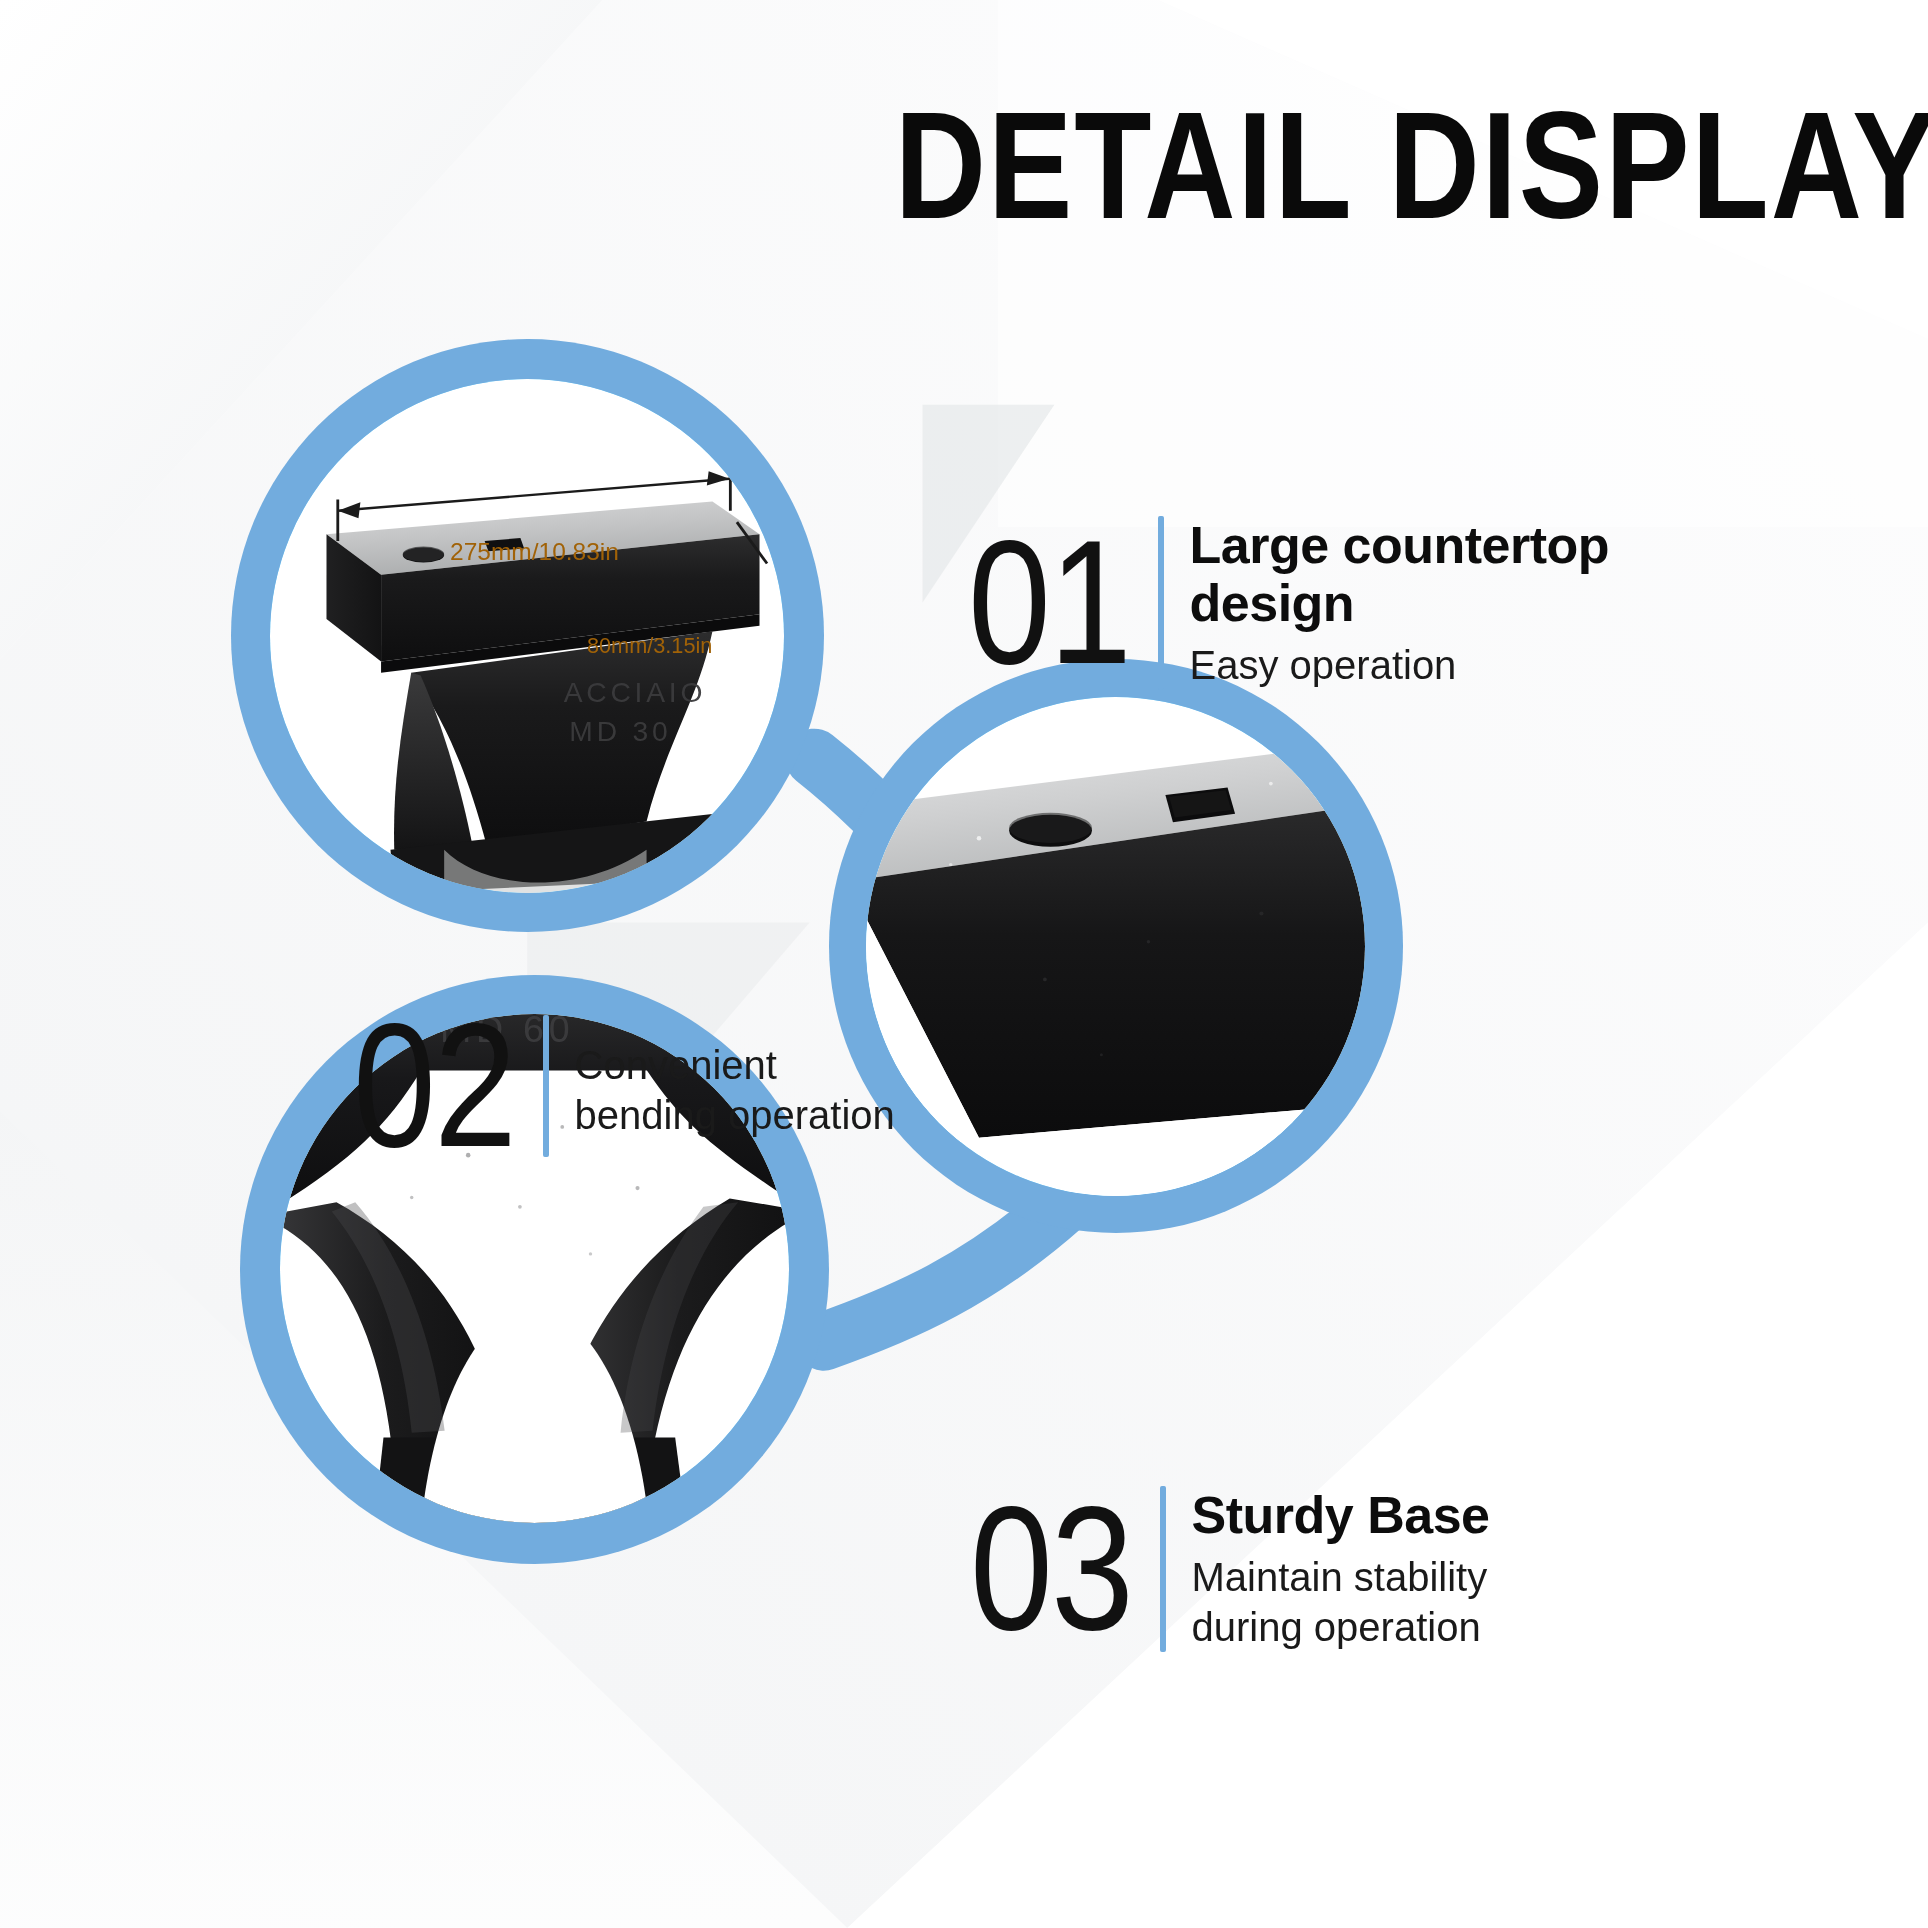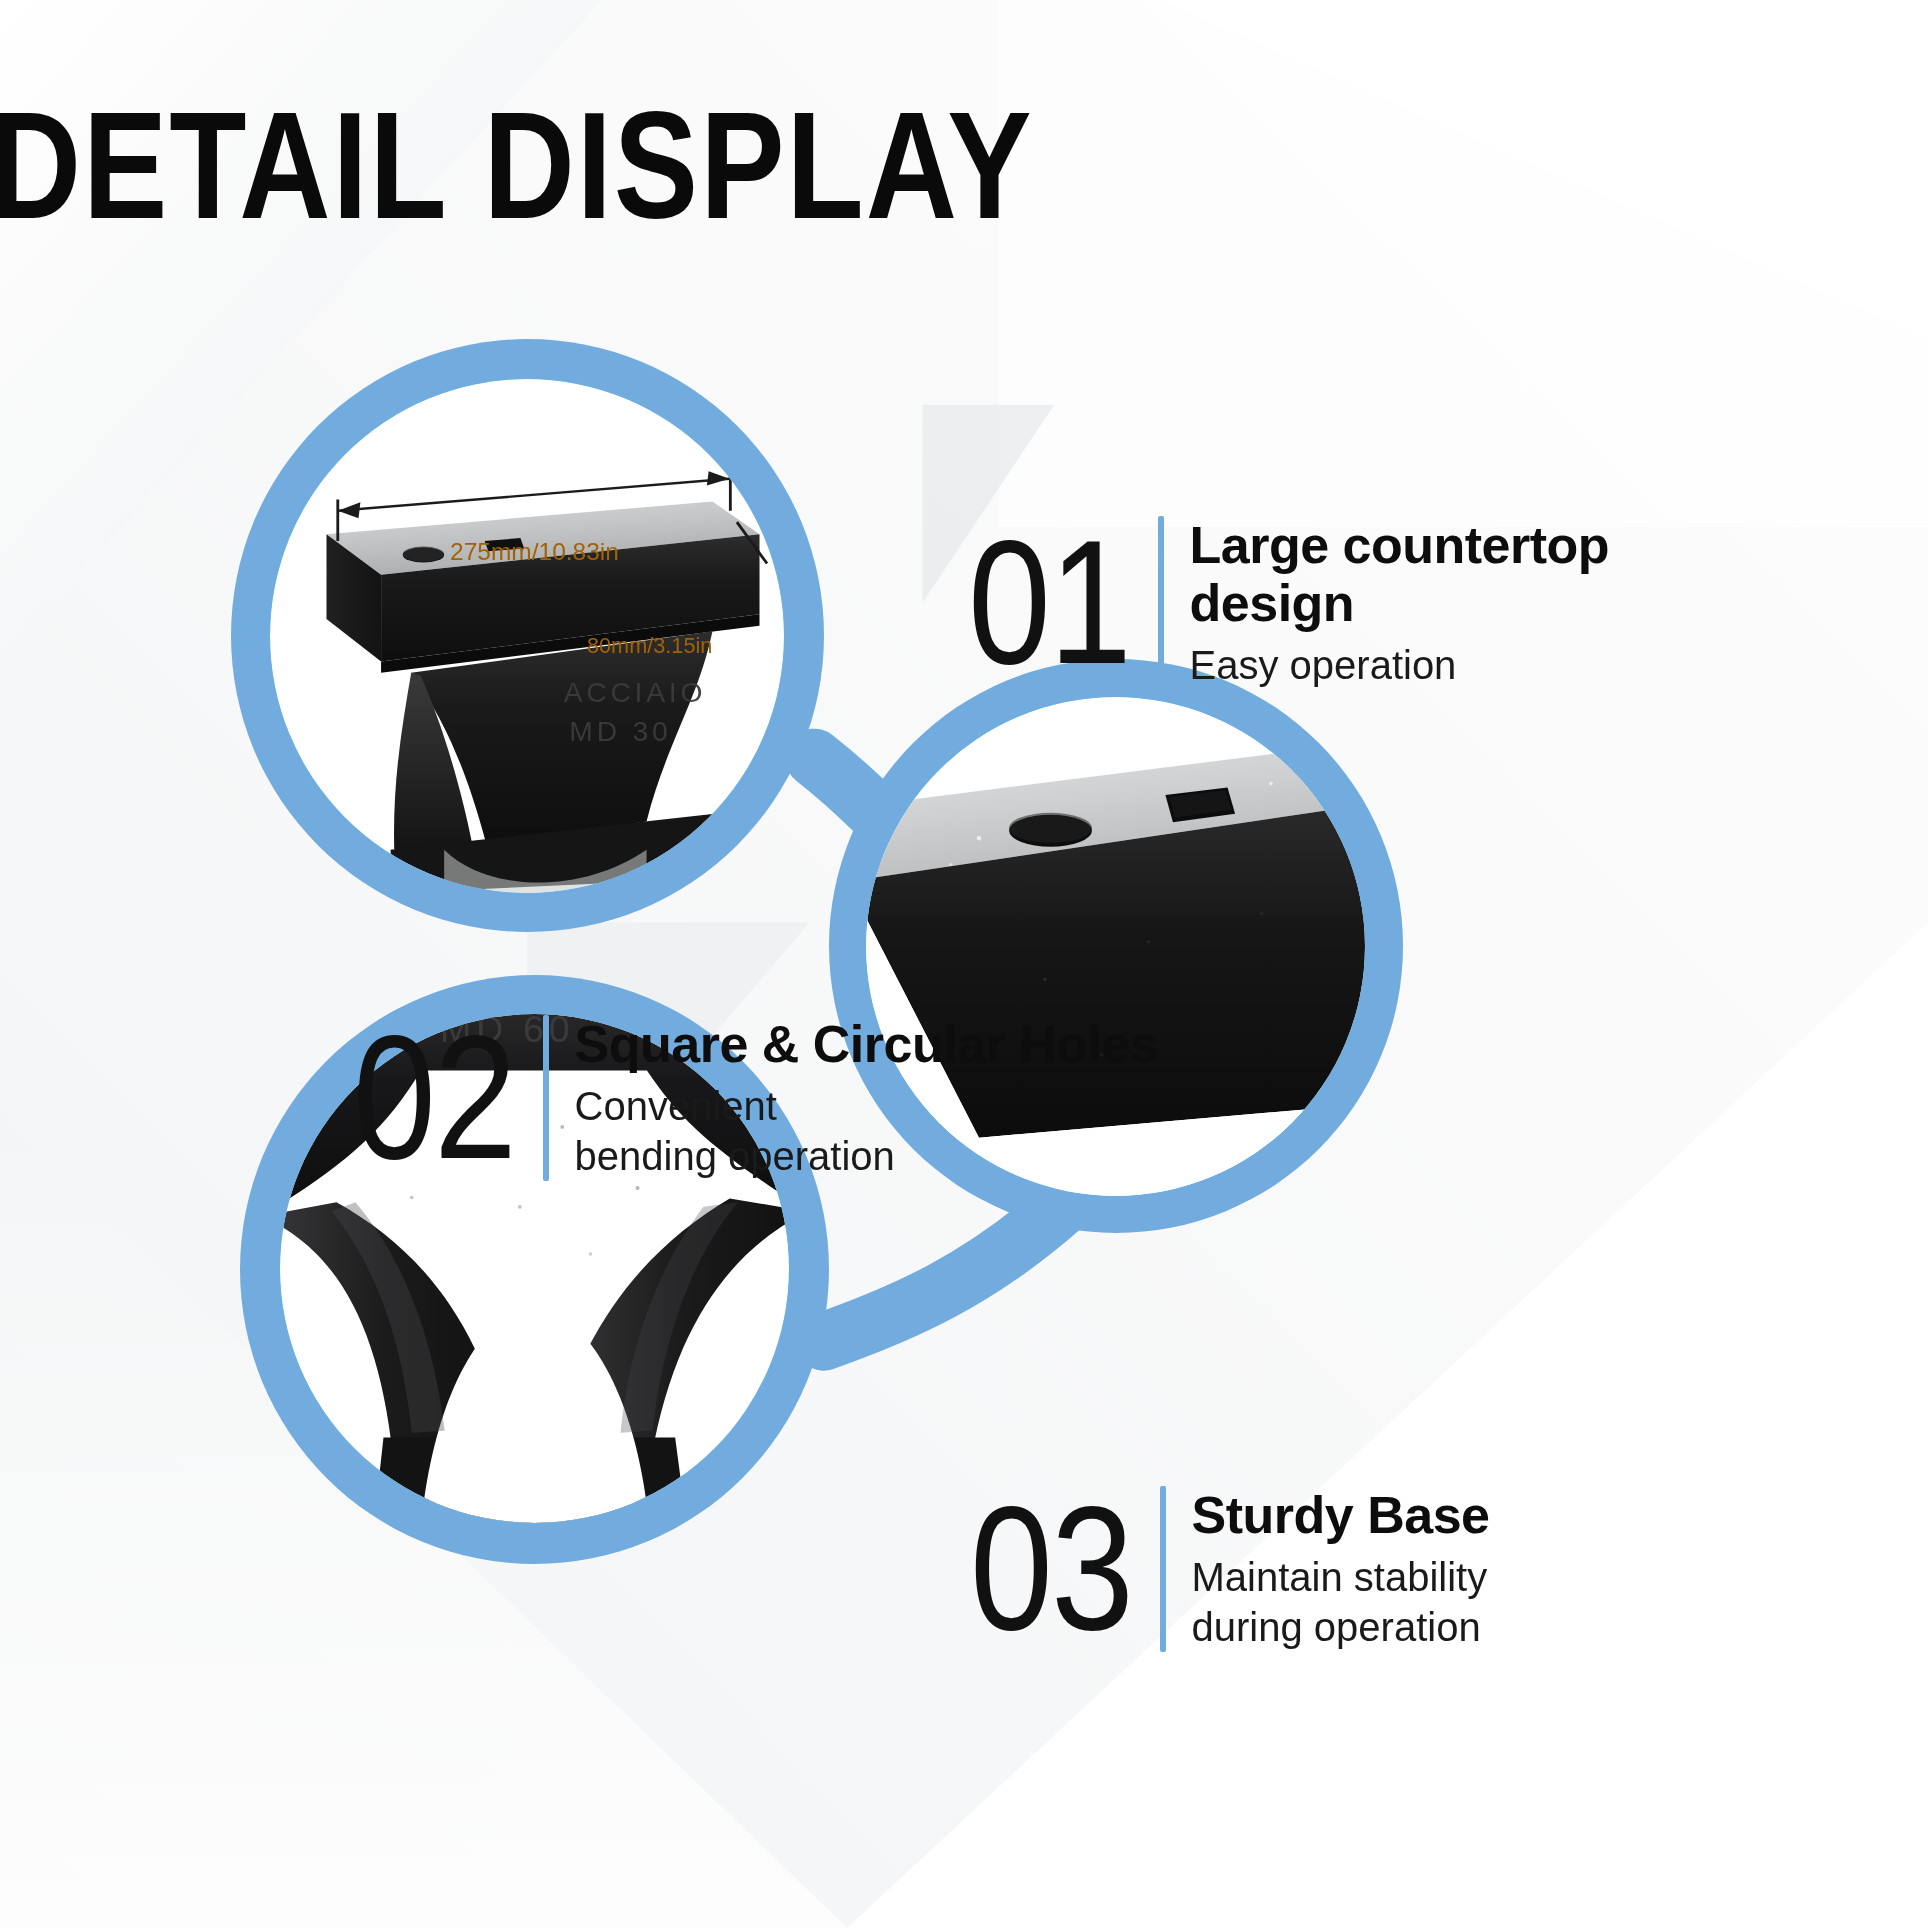--- a/index.html
+++ b/index.html
@@ -10,21 +10,21 @@
     position:relative;
     overflow:hidden;
   }
 
   
   #bg { position:absolute; inset:0; z-index:0; }
 
   
   .title-wrap{
     position:absolute; top:90px; left:0; width:1928px;
-    text-align:left; z-index:5;
+    text-align:right; z-index:5;
   }
   .title{
     font-family:"Liberation Sans", sans-serif;
     font-weight:bold;
     font-size:124px;
     letter-spacing:1.9px;
     color:#0a0a0a;
     line-height:1;
     transform:scaleY(1.22) scaleX(1.02);
     transform-origin:center top;
@@ -327,21 +327,20 @@
     <div class="fhead">Large countertop
 design</div>
     <div class="fsub">Easy operation</div>
   </div>
 </div>
 
 <div class="feature left" style="left:311px; top:1015px;margin-left:42px;">
   <div class="fnum">02</div>
   <div class="fbar"></div>
   <div class="ftexts">
-    <div class="fhead">Square &amp; Circular Holes</div>
     <div class="fsub">Convenient
 bending operation</div>
   </div>
 </div>
 
 <div class="feature right" style="left:970px; top:1486px;">
   <div class="fnum">03</div>
   <div class="fbar"></div>
   <div class="ftexts">
     <div class="fhead">Sturdy Base</div>

